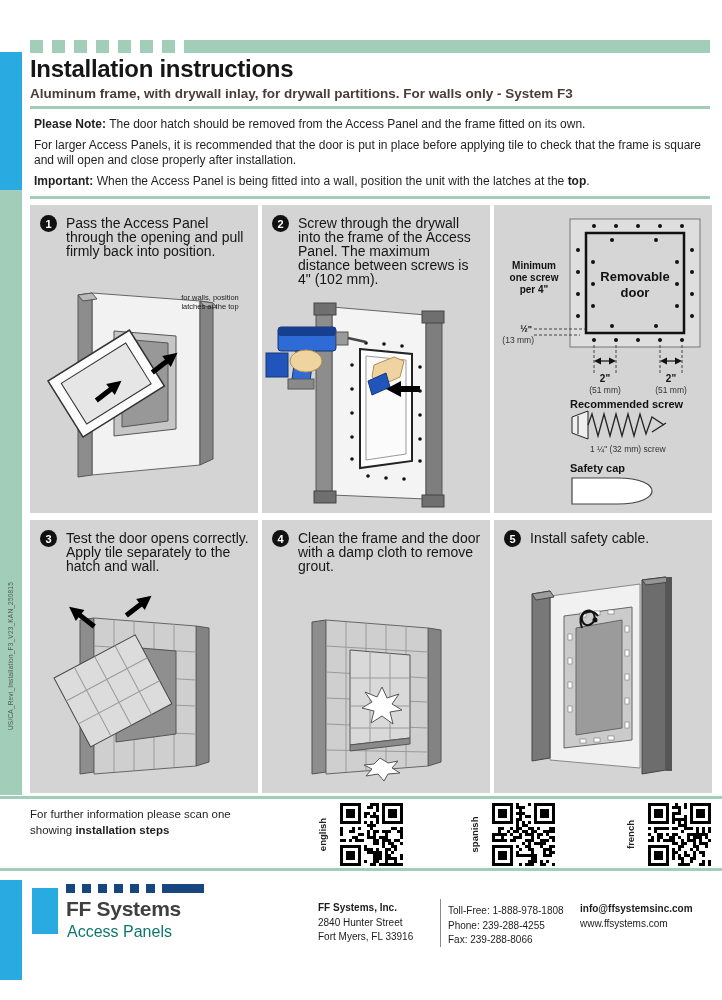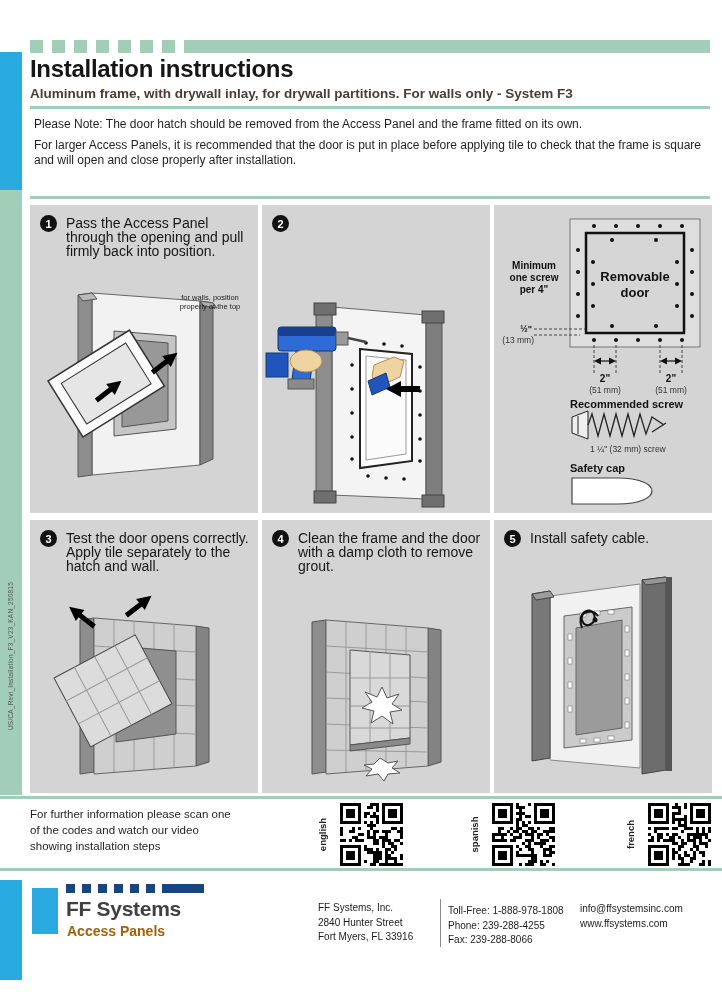--- a/index.html
+++ b/index.html
@@ -49,27 +49,27 @@
             align-items:center;justify-content:center}
   .qr-label span{transform:rotate(-90deg);font-size:9.5px;font-weight:bold;color:#222;white-space:nowrap}
 
   
   .bar-cyan2{left:0;top:880px;width:22px;height:100px;background:#29abe2}
   .logo-cyansq{left:32px;top:888px;width:26px;height:46px;background:#29abe2}
   .logo-row{left:66px;top:884px;width:170px;height:9px;display:flex;gap:7px}
   .logo-row .s{width:9px;height:9px;background:#17457e}
   .logo-row .b{width:42px;height:9px;background:#17457e}
   .logo-name{left:66px;top:897px;font-size:21px;font-weight:bold;color:#404040;letter-spacing:-.3px}
-  .logo-sub{left:67px;top:923px;font-size:14px;font-weight:bold;color:#a16207}
+  .logo-sub{left:67px;top:923px;font-size:16px;font-weight:normal;color:#0f766e}
   .f-block{font-size:10px;line-height:14.5px;color:#1c1c1c}
   .f-company{left:318px;top:901px}
   .f-div{left:440px;top:899px;width:1px;height:48px;background:#8a8a8a}
   .f-phones{left:448px;top:904px}
   .f-web{left:580px;top:902px}
-  .bold{font-weight:normal}
+  .bold{font-weight:bold}
 </style>
 </head>
 <body>
 
 <div class="page">
 
   <div class="abs bar-cyan"></div>
   <div class="abs bar-green"></div>
   <div class="abs side-code">US/CA_Revi_Installation_F3_V23_KAN_250815</div>
 
@@ -83,20 +83,21 @@
     <div class="sq"></div>
     <div class="sq-bar"></div>
   </div>
   <div class="abs title">Installation instructions</div>
   <div class="abs subtitle">Aluminum frame, with drywall inlay, for drywall partitions. For walls only - System F3</div>
   <div class="abs hr hr1"></div>
 
   <div class="abs notes">
     <p><span class="bold">Please Note:</span> <span>The door hatch should be removed from the Access Panel and the frame fitted on its own.</span></p>
     <p>For larger Access Panels, it is recommended that the door is put in place before applying tile to check that the frame is square and will open and close properly after installation.</p>
+    <p><span class="bold">Important:</span> <span>When the Access Panel is being fitted into a wall, position the unit with the latches at the</span> <span class="bold">top</span><span>.</span></p>
   </div>
   <div class="abs hr hr2"></div>
 
   <div class="panel" style="left:30px;top:205px;width:228px;height:308px">
     <div class="step-head">
       <div class="badge">1</div>
       <div class="step-text">Pass the Access Panel through the opening and pull firmly back into position.</div>
     </div>
     <svg class="illu" style="top:58px" viewBox="0 0 228 248" height="248">
       <polygon points="62,30 170,38 170,202 62,212" fill="#f2f2f2" stroke="#666"></polygon>
@@ -110,26 +111,27 @@
         <rect x="0" y="0" width="96" height="66" fill="#fcfcfc" stroke="#333" stroke-width="1.5"></rect>
         <rect x="10" y="9" width="76" height="48" fill="#e6e6e6" stroke="#333"></rect>
       </g>
       <g transform="translate(62,132) rotate(-38)">
         <polygon points="32,7 18,0 18,4.5 0,4.5 0,9.5 18,9.5 18,14" fill="#000"></polygon>
       </g>
       <g transform="translate(118,104) rotate(-38)">
         <polygon points="32,7 18,0 18,4.5 0,4.5 0,9.5 18,9.5 18,14" fill="#000"></polygon>
       </g>
     </svg>
-    <div class="annot">for walls, position properly at the top</div>
+    <div class="annot">for walls, position latches at the top</div>
   </div>
 
   <div class="panel" style="left:262px;top:205px;width:228px;height:308px">
     <div class="step-head">
       <div class="badge">2</div>
+      <div class="step-text">Screw through the drywall into the frame of the Access Panel. The maximum distance between screws is 4" (102 mm).</div>
     </div>
     <svg class="illu" style="top:72px" viewBox="0 0 228 236" height="236">
       <polygon points="70,30 164,38 164,222 70,218" fill="#f4f4f4" stroke="#666"></polygon>
       <polygon points="54,32 70,30 70,218 54,220" fill="#8d8d8d" stroke="#555"></polygon>
       <rect x="52" y="26" width="22" height="12" fill="#6f6f6f" stroke="#444"></rect>
       <rect x="52" y="214" width="22" height="12" fill="#6f6f6f" stroke="#444"></rect>
       <polygon points="164,38 180,40 180,226 164,222" fill="#7e7e7e" stroke="#555"></polygon>
       <rect x="160" y="34" width="22" height="12" fill="#6f6f6f" stroke="#444"></rect>
       <rect x="160" y="218" width="22" height="12" fill="#6f6f6f" stroke="#444"></rect>
       <polygon points="98,72 150,77 150,184 98,191" fill="#ffffff" stroke="#222" stroke-width="2"></polygon>
@@ -318,21 +320,20 @@
           <rect x="114" y="170" width="6" height="4"></rect>
       </g>
       <path d="M88,62 C82,46 96,40 100,48 C104,58 90,64 88,54 C86,46 98,42 104,50" fill="none" stroke="#111" stroke-width="2"></path>
       <circle cx="101" cy="54" r="2.5" fill="#111"></circle>
     </svg>
   </div>
 
   <div class="abs hr hr3"></div>
   <div class="abs qr-text">
     <div>For further information please scan one</div>
-    <div>of the codes and watch our video</div>
     <div><span>showing </span><span class="bold">installation steps</span></div>
   </div>
 
   <div class="qr-item" style="left:340px">
     <div class="qr-label">
         <span>english</span>
       </div>
     <svg viewBox="0 0 63 63" width="63" height="63">
         <rect x="30" y="0" width="3" height="3" fill="#000"></rect>
         <rect x="33" y="0" width="3" height="3" fill="#000"></rect>

